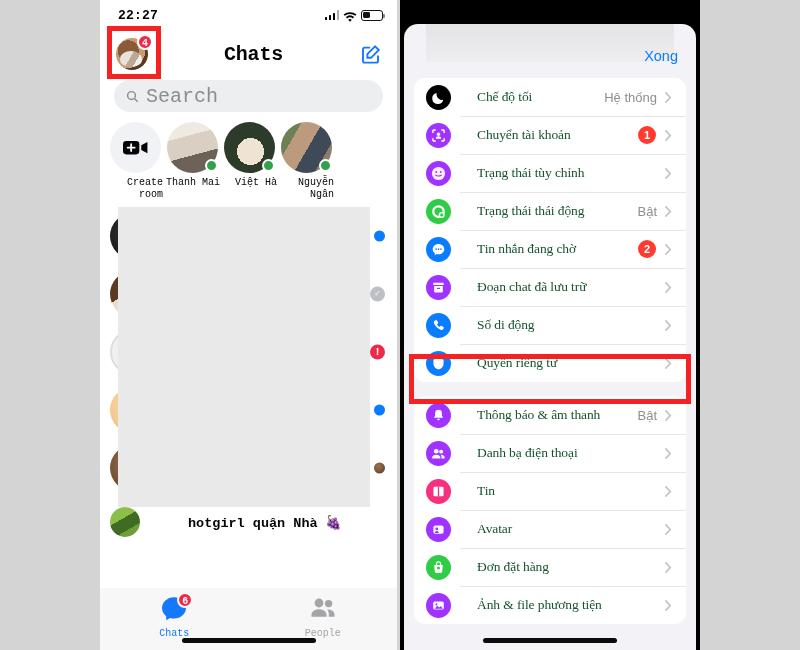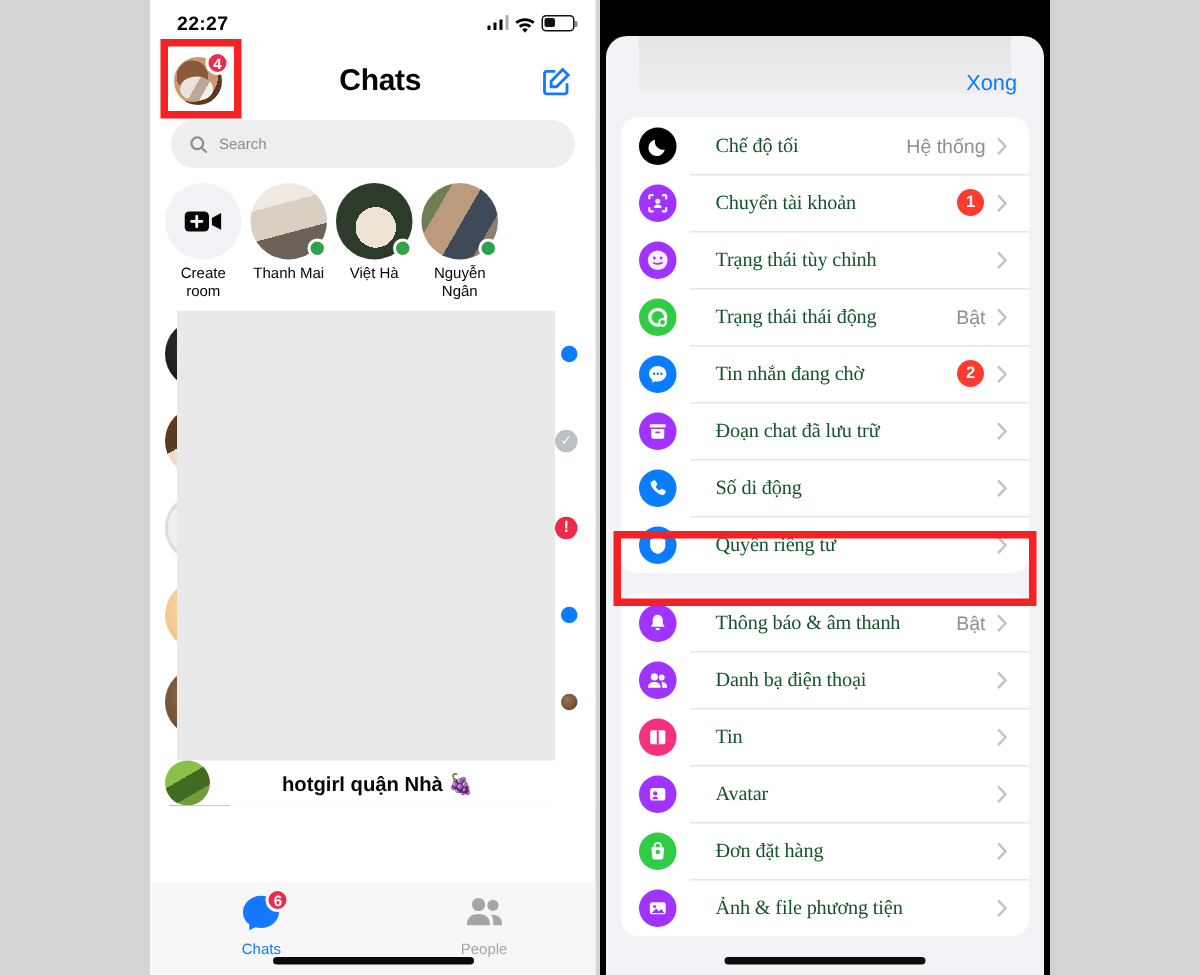--- a/index.html
+++ b/index.html
@@ -6,21 +6,21 @@
   html, body {
     width: 800px; height: 650px;
     background: #d4d4d4;
     font-family: "Liberation Sans", "DejaVu Sans", sans-serif;
     overflow: hidden;
   }
   .stage { position: relative; width: 800px; height: 650px; }
 
   
   .phone { position: absolute; top: 0; height: 650px; overflow: hidden; }
-  #phone-left  { left: 100px; width: 297px; background: #ffffff; }
+  #phone-left  { left: 100px; width: 297px; background: #ffffff; font-family: Liberation Mono, monospace; }
   #phone-right { left: 400px; width: 300px; background: #000000; }
 
   
   .statusbar {
     position: relative; height: 30px; width: 100%;
     display: flex; align-items: center; justify-content: space-between;
     padding: 0 14px 0 18px;
   }
   .statusbar.light { background: #ffffff; color: #000; }
   .statusbar.dark  { background: #000000; color: #fff; }
@@ -70,26 +70,26 @@
     border: 2px solid #fff; padding: 0 1px;
   }
   .nav-title { font-size: 20px; font-weight: bold; color: #050505; letter-spacing: -.2px; }
   .compose-ic { width: 24px; height: 24px; color: #1479ff; }
 
   .searchbar {
     margin: 2px 14px 0 14px; height: 32px; background: #eceef0;
     border-radius: 17px; display: flex; align-items: center;
     padding: 0 12px; gap: 7px;
   }
-  .search-ph { font-size: 10px; color: #8a8d91; }
+  .search-ph { font-size: 20px; color: #8a8d91; }
 
   .stories {
     display: flex; gap: 2px; padding: 10px 8px 6px 8px; background:#fff;
   }
-  .story { width: 55px; flex: 0 0 auto; text-align: center; }
+  .story { width: 55px; flex: 0 0 auto; text-align: right; }
   .st-img {
     width: 51px; height: 51px; border-radius: 50%; margin: 0 auto;
     position: relative; overflow: visible;
   }
   .st-img .inner { position:absolute; inset:0; border-radius:50%; overflow:hidden; }
   .dot-online {
     position: absolute; right: 0px; bottom: 1px; width: 13px; height: 13px;
     background: #31a24c; border: 2px solid #fff; border-radius: 50%;
   }
   .st-label {

